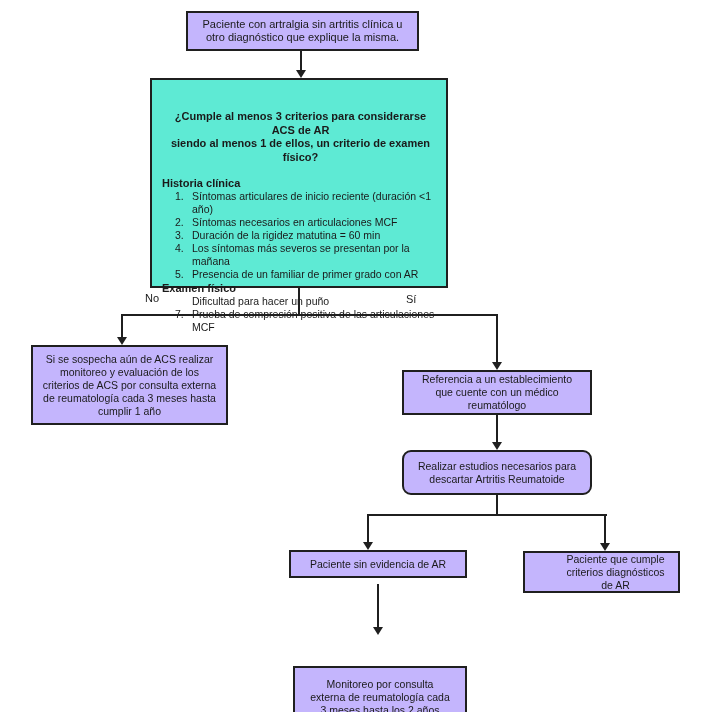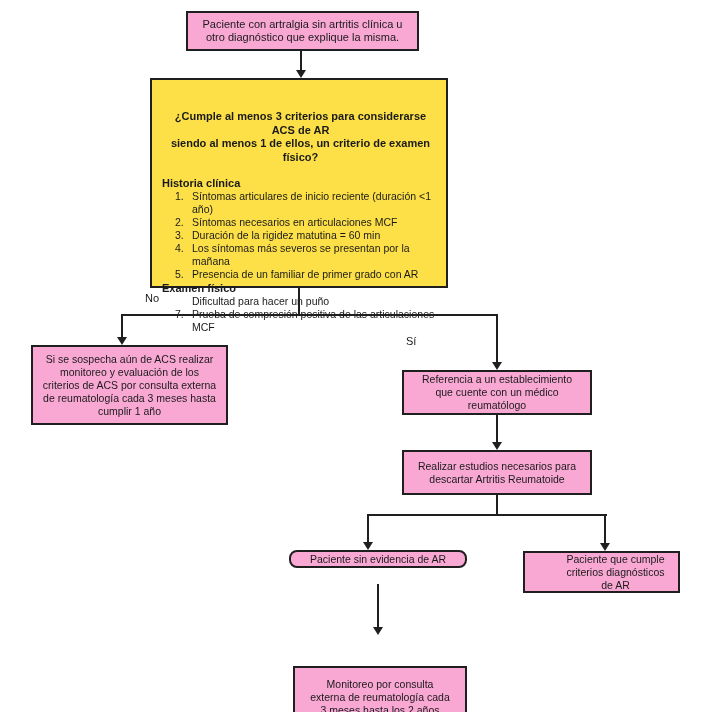--- a/index.html
+++ b/index.html
@@ -13,34 +13,34 @@
     position: relative;
     width: 707px;
     height: 712px;
     background: #ffffff;
     overflow: hidden;
   }
   .node {
     position: absolute;
     box-sizing: border-box;
     border: 2px solid #1f1f1f;
-    background: #f9a8d4;
+    background: #c4b5fd;
     display: flex;
     align-items: center;
     justify-content: center;
     text-align: center;
     font-size: 10.5px;
     line-height: 13px;
     padding: 4px 8px;
   }
   .bigbox {
     position: absolute;
     box-sizing: border-box;
     border: 2px solid #1f1f1f;
-    background: #fde047;
+    background: #5eead4;
     padding: 30px 7px 0 10px;
     font-size: 10.5px;
     line-height: 13px;
     text-align: left;
   }
   .question {
     font-weight: bold;
     font-size: 11px;
     line-height: 13.5px;
     text-align: center;
@@ -134,51 +134,51 @@
     <div class="li-row">
       <span class="li-num">7.</span>
       <span>Prueba de compresión positiva de las articulaciones MCF</span>
     </div>
   </div>
 
   <div class="vline" style="left:298px; top:288px; height:27px;"></div>
   <div class="hline" style="left:121px; top:314px; width:377px;"></div>
 
   <div class="branch-label" style="left:145px; top:292px;">No</div>
-  <div class="branch-label" style="left:406px; top:293px;margin-top:42px;">Sí</div>
+  <div class="branch-label" style="left:406px; top:293px;">Sí</div>
 
   <div class="vline" style="left:121px; top:314px; height:24px;"></div>
   <div class="arrow-down" style="left:117px; top:337px;"></div>
 
   <div class="vline" style="left:496px; top:314px; height:49px;"></div>
   <div class="arrow-down" style="left:492px; top:362px;"></div>
 
   <div class="node" style="left:31px; top:345px; width:197px; height:80px;">
     <div>Si se sospecha aún de ACS realizar monitoreo y evaluación de los criterios de ACS por consulta externa de reumatología cada 3 meses hasta cumplir 1 año</div>
   </div>
 
   <div class="node" style="left:402px; top:370px; width:190px; height:45px;">
     <div>Referencia a un establecimiento que cuente con un médico reumatólogo</div>
   </div>
 
   <div class="vline" style="left:496px; top:415px; height:28px;"></div>
   <div class="arrow-down" style="left:492px; top:442px;"></div>
 
-  <div class="node" style="left:402px; top:450px; width:190px; height:45px;">
+  <div class="node" style="left:402px; top:450px; width:190px; height:45px;border-radius:9px;">
     <div>Realizar estudios necesarios para descartar Artritis Reumatoide</div>
   </div>
 
   <div class="vline" style="left:496px; top:495px; height:21px;"></div>
   <div class="hline" style="left:367px; top:514px; width:240px;"></div>
   <div class="vline" style="left:367px; top:514px; height:29px;"></div>
   <div class="arrow-down" style="left:363px; top:542px;"></div>
   <div class="vline" style="left:604px; top:514px; height:30px;"></div>
   <div class="arrow-down" style="left:600px; top:543px;"></div>
 
-  <div class="node" style="left:289px; top:550px; width:178px; height:18px;border-radius:8px;">
+  <div class="node" style="left:289px; top:550px; width:178px; height:28px;">
     <div>Paciente sin evidencia de AR</div>
   </div>
 
   <div class="node" style="left:523px; top:551px; width:157px; height:42px;padding-left:36px;">
     <div>Paciente que cumple criterios diagnósticos de AR</div>
   </div>
 
   <div class="vline" style="left:377px; top:584px; height:44px;"></div>
   <div class="arrow-down" style="left:373px; top:627px;"></div>
 

